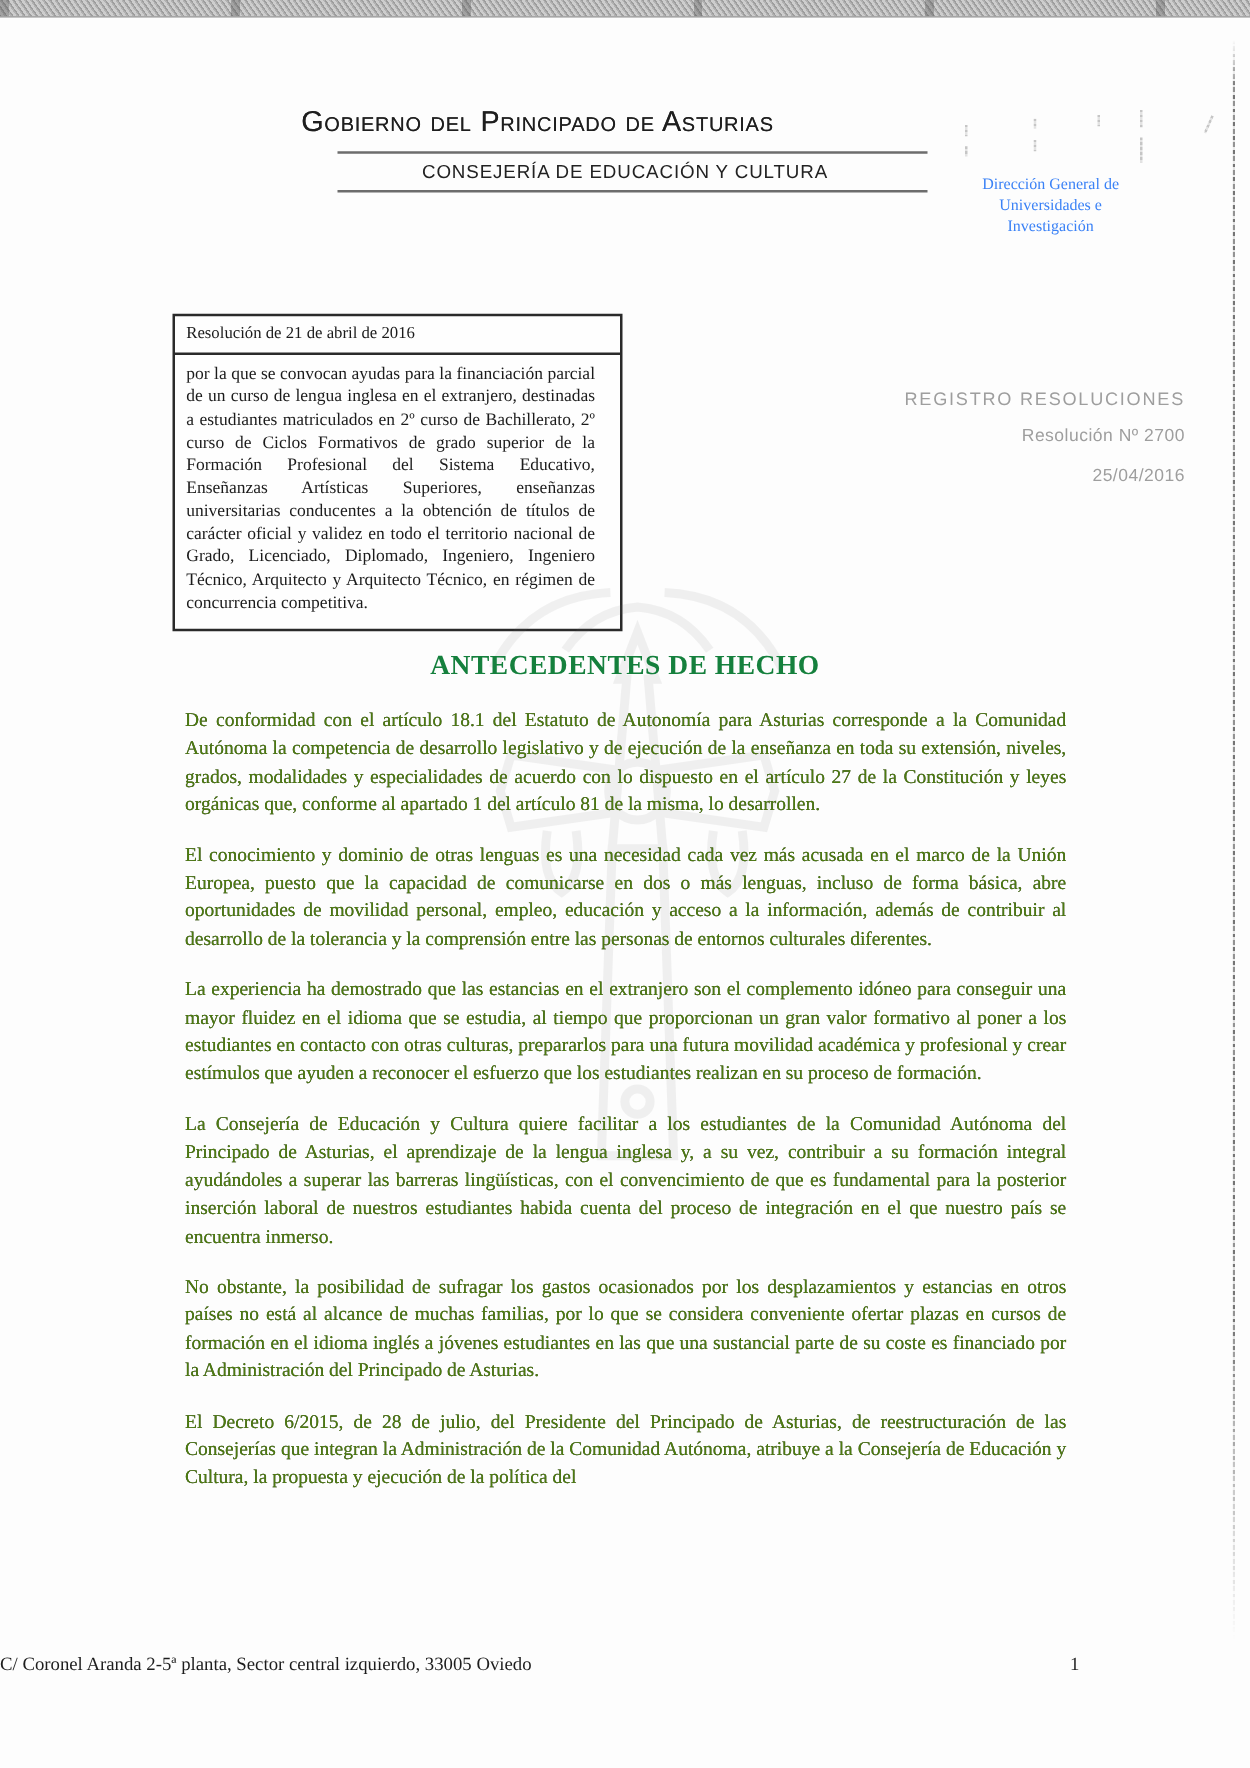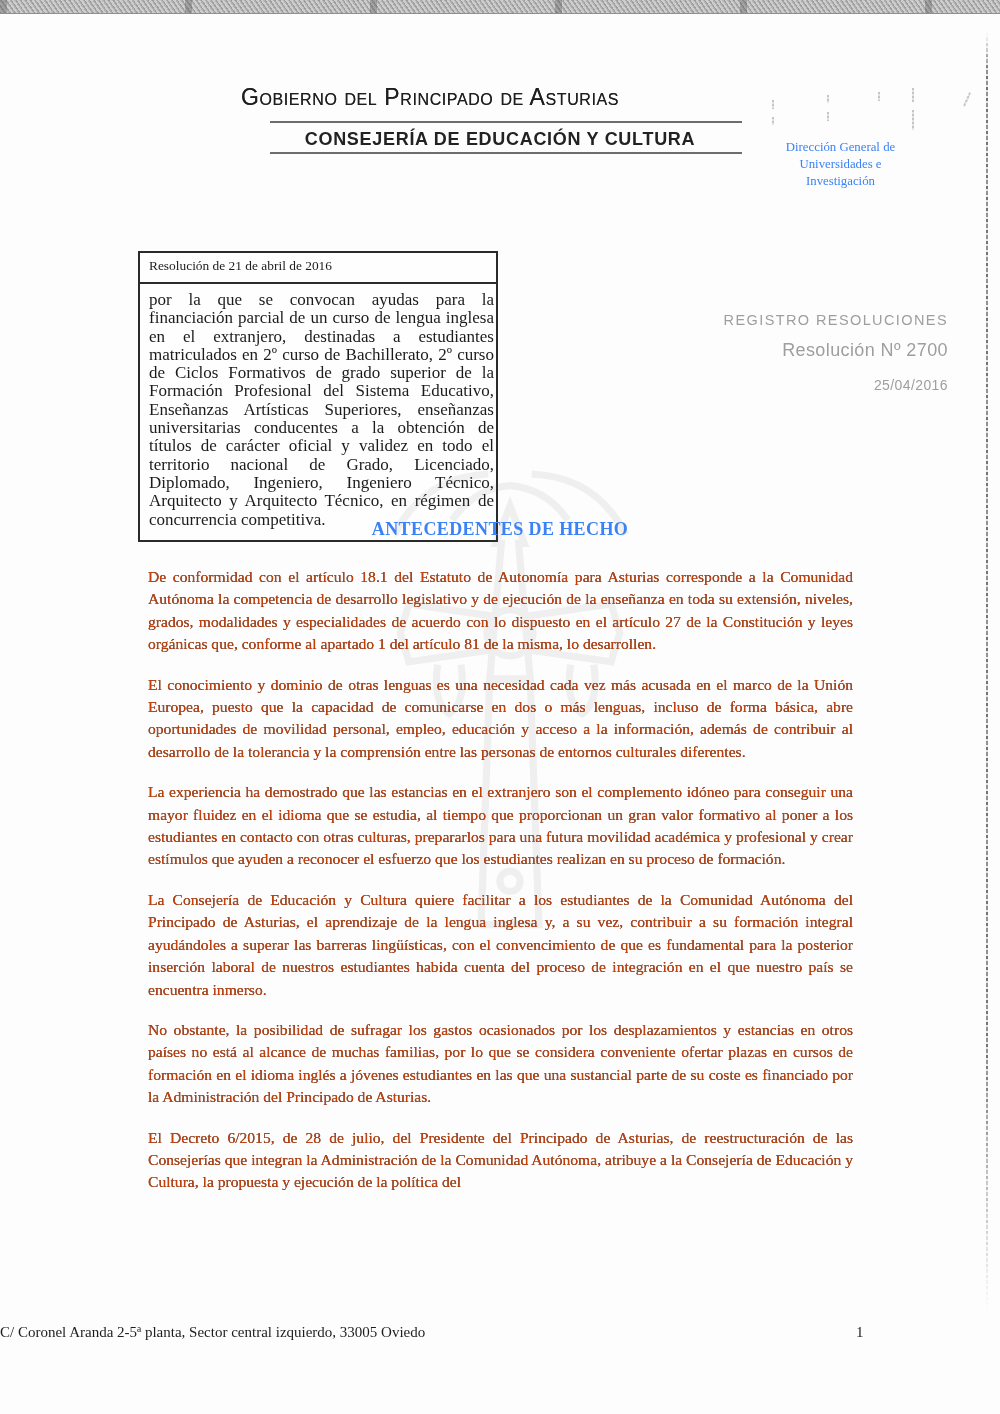--- a/index.html
+++ b/index.html
@@ -44,21 +44,21 @@
     color:#1e1e1e;
     text-shadow:0 0 .5px rgba(20,20,20,.8);
   }
   .hrule{position:absolute;height:2px;background:#3c3c3c;opacity:.75;}
   .rule-1{left:270px;top:121px;width:472px;}
   .rule-2{left:270px;top:152px;width:472px;}
   .dept-title{
     position:absolute;left:0;top:129px;width:1000px;
     text-align:center;
     font-family:"Liberation Sans", sans-serif;
-    font-size:18px;font-weight:bold;letter-spacing:.7px;
+    font-size:15px;font-weight:normal;letter-spacing:.7px;
     color:#222;
   }
   .dg-block{
     position:absolute;left:753px;top:139px;width:175px;
     text-align:center;
     font-size:12.8px;line-height:16.8px;color:#3b82f6;
   }
 
   
   .res-box{
@@ -66,58 +66,58 @@
     border:2px solid #2a2a2a;
     background:rgba(255,255,255,.35);
     box-sizing:border-box;
   }
   .res-box-title{
     padding:5px 5px 8px 9px;
     border-bottom:2px solid #2a2a2a;
     font-size:13.4px;
   }
   .res-box-body{
-    padding:7px 2px 11px 9px;
-    font-size:17px;line-height:18.3px;
+    padding:7px 20px 11px 9px;
+    font-size:14px;line-height:18.3px;
     text-align:justify;
   }
 
   
   .stamp{
     position:absolute;left:700px;top:312px;width:248px;
     color:#9e9e9e;
     font-family:"Liberation Sans", sans-serif;
     text-align:right;
     filter:blur(.4px);
   }
   .stamp-line1{font-size:14.5px;letter-spacing:1.4px;}
-  .stamp-line2{font-size:18px;margin-top:12px;letter-spacing:.4px;}
+  .stamp-line2{font-size:14px;margin-top:12px;letter-spacing:.4px;}
   .stamp-line3{font-size:14px;margin-top:16px;letter-spacing:.4px;}
 
   
   .watermark{
     position:absolute;left:350px;top:448px;width:320px;height:520px;
     opacity:.09;pointer-events:none;
   }
 
   
   .section-heading{
     position:absolute;left:0;top:519px;width:1000px;
     text-align:center;
-    font-size:18px;font-weight:bold;letter-spacing:.4px;
-    color:#3b82f6;
+    font-size:22px;font-weight:bold;letter-spacing:.4px;
+    color:#15803d;
   }
   .content{
     position:absolute;left:148px;top:566px;width:705px;
   }
   .content p{
     margin:0 0 18px 0;
     font-size:15.6px;line-height:22.4px;
     text-align:justify;
-    color:#c2410c;
+    color:#4d7c0f;
     text-shadow:0 0 .35px rgba(25,25,25,.85);
   }
 
   
   .footer-address{
     position:absolute;left:0;top:1324px;width:860px;
     text-align:left;font-size:15px;color:#1d1d1d;
   }
   .footer-page{
     position:absolute;left:856px;top:1324px;

